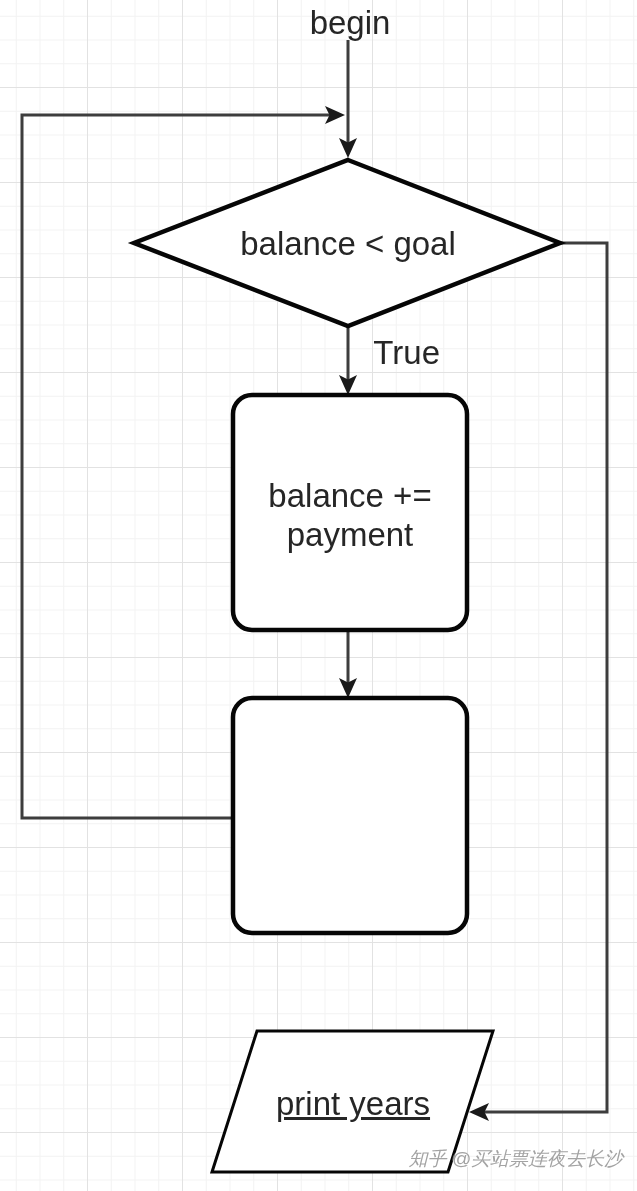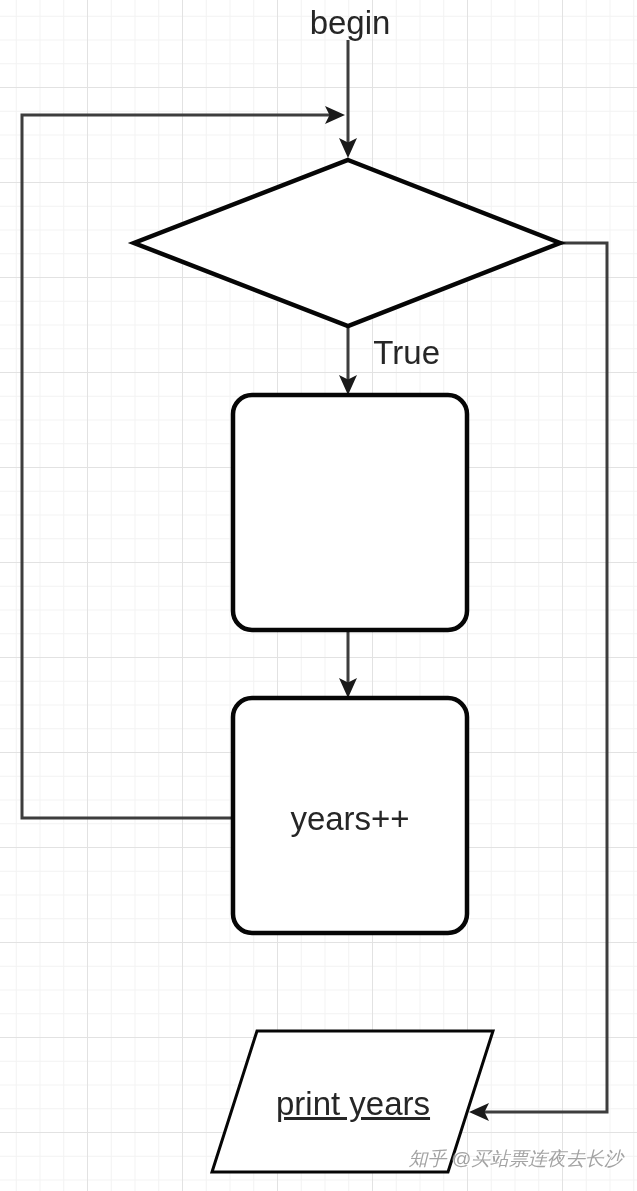--- a/index.html
+++ b/index.html
@@ -90,23 +90,25 @@
 
     <rect class="shape thick" x="233" y="395" width="234" height="235" rx="19" ry="19"></rect>
 
     <rect class="shape thick" x="233" y="698" width="234" height="235" rx="19" ry="19"></rect>
 
     <polygon class="shape thin" points="257,1031 493,1031 448,1172 212,1172"></polygon>
   </svg>
 
   <div class="lbl" style="left:280px; top:3px; width:140px;">begin</div>
 
+  <div class="lbl" style="left:188px; top:224px; width:320px;">balance &lt; goal</div>
 
 
   <div class="lbl" style="left:354px; top:333px; width:86px;text-align:right;">True</div>
 
+  <div class="lbl" style="left:233px; top:476px; width:234px;">balance +=
+payment</div>
 
-  <div class="lbl" style="left:233px; top:799px; width:234px;">years++</div>
 
   <div class="lbl" style="left:253px; top:1084px; width:200px;text-decoration:underline;">print years</div>
 
   <div class="watermark">知乎 @买站票连夜去长沙</div>
 </div>
 
 </body></html>

